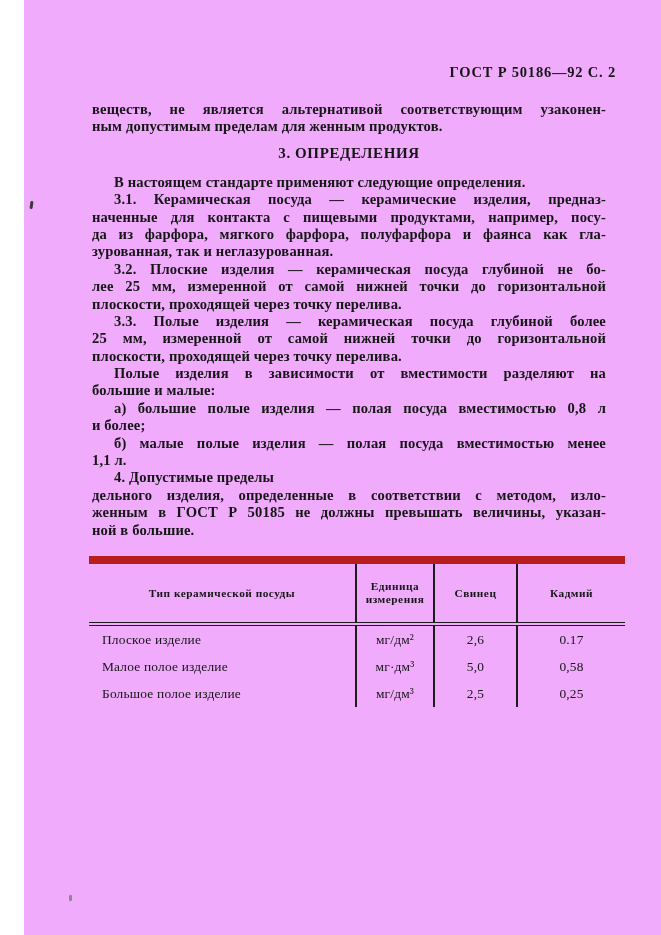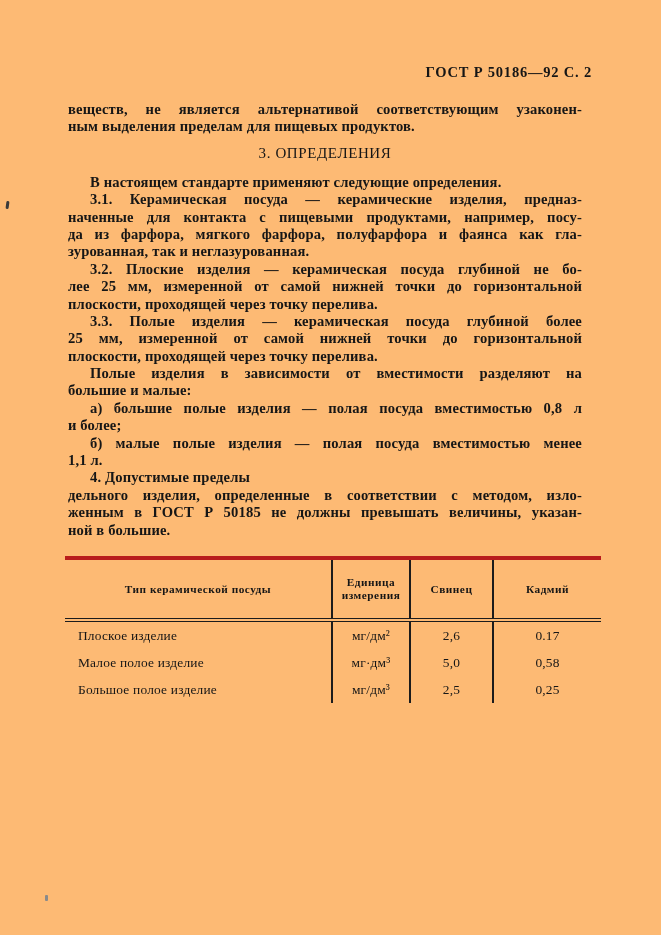--- a/index.html
+++ b/index.html
@@ -6,21 +6,22 @@
   html, body { background: #ffffff; }
   body {
     width: 661px; height: 935px;
     position: relative;
     overflow: hidden;
     font-family: "Liberation Serif", serif;
     color: #161616;
   }
   .page {
     position: absolute; inset: 0;
-    background: #fdba74;
+    background: #f0abfc;
+    margin-left: 24px;
   }
   .gost-header {
     position: absolute;
     top: 64px; left: 78px; width: 514px;
     text-align: right;
     font-size: 14.5px;
     font-weight: 700;
     letter-spacing: 0.8px;
     white-space: nowrap;
   }
@@ -36,30 +37,30 @@
     text-align: justify;
     text-align-last: left;
     height: 17.4px;
     overflow: visible;
   }
   .line.j { text-align-last: justify; }
   .line.ind { text-indent: 22px; }
   .section-heading {
     text-align: center;
     font-size: 15px;
-    font-weight: 400;
+    font-weight: 700;
     letter-spacing: 0.6px;
     margin: 9px 0 11px 0;
     height: 18px;
   }
   
   .limits-table {
     position: absolute;
     left: 65px; top: 556px; width: 536px;
-    border-top: 4px solid #b91c1c;
+    border-top: 8px solid #b91c1c;
   }
   .thead, .tbody {
     display: grid;
     grid-template-columns: 268px 78px 83px 107px;
   }
   .thead { border-bottom: 4px double #1c1c1c; }
   .th {
     min-height: 52px;
     display: flex;
     align-items: center;
@@ -97,21 +98,21 @@
 </style>
 </head>
 <body>
 
 <div class="page">
 
   <div class="gost-header">ГОСТ Р 50186—92 С. 2</div>
 
   <div class="body-text">
     <div class="line j">веществ, не является альтернативой соответствующим узаконен-</div>
-    <div class="line">ным выделения пределам для пищевых продуктов.</div>
+    <div class="line">ным допустимым пределам для женным продуктов.</div>
 
     <div class="section-heading">3. ОПРЕДЕЛЕНИЯ</div>
 
     <div class="line ind">В настоящем стандарте применяют следующие определения.</div>
 
     <div class="line j ind">3.1. Керамическая посуда — керамические изделия, предназ-</div>
     <div class="line j">наченные для контакта с пищевыми продуктами, например, посу-</div>
     <div class="line j">да из фарфора, мягкого фарфора, полуфарфора и фаянса как гла-</div>
     <div class="line">зурованная, так и неглазурованная.</div>
 

